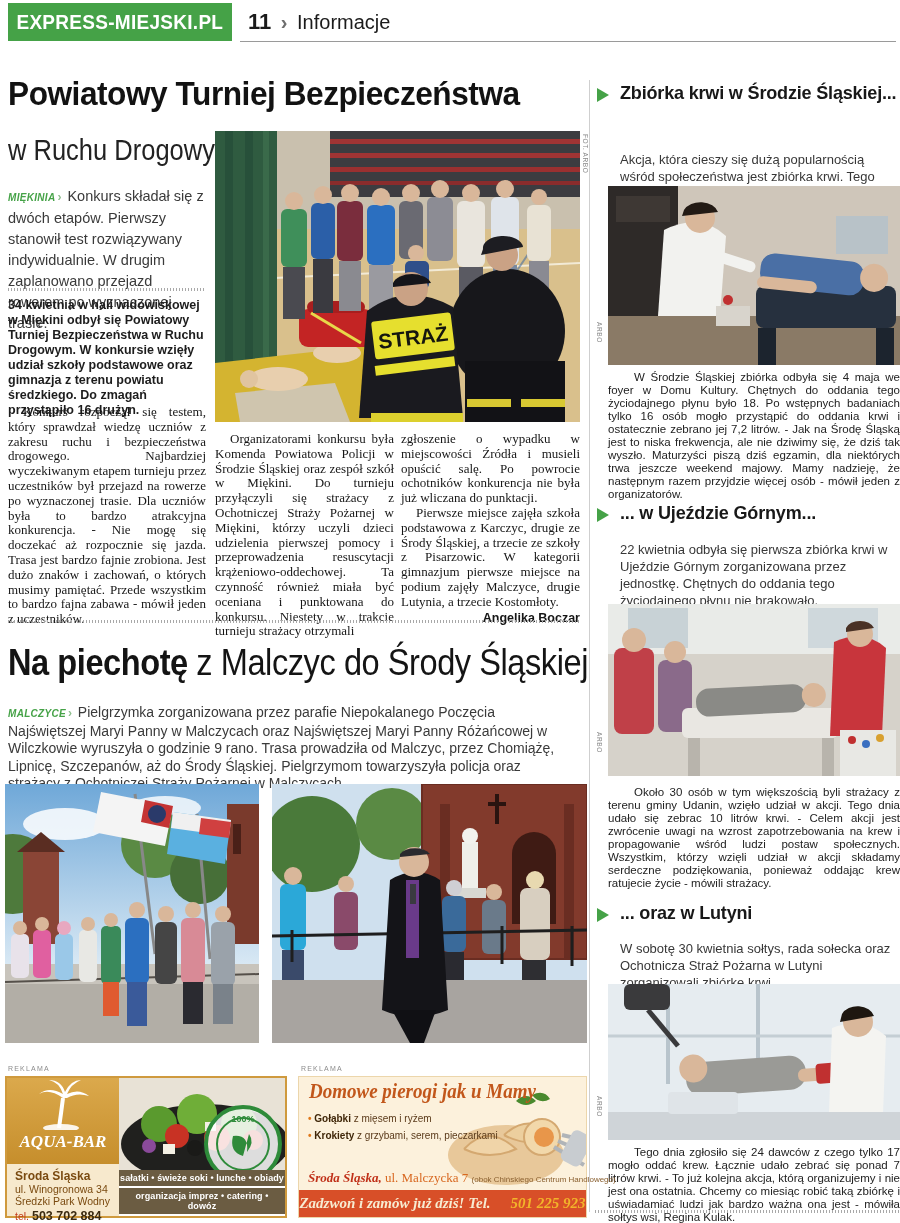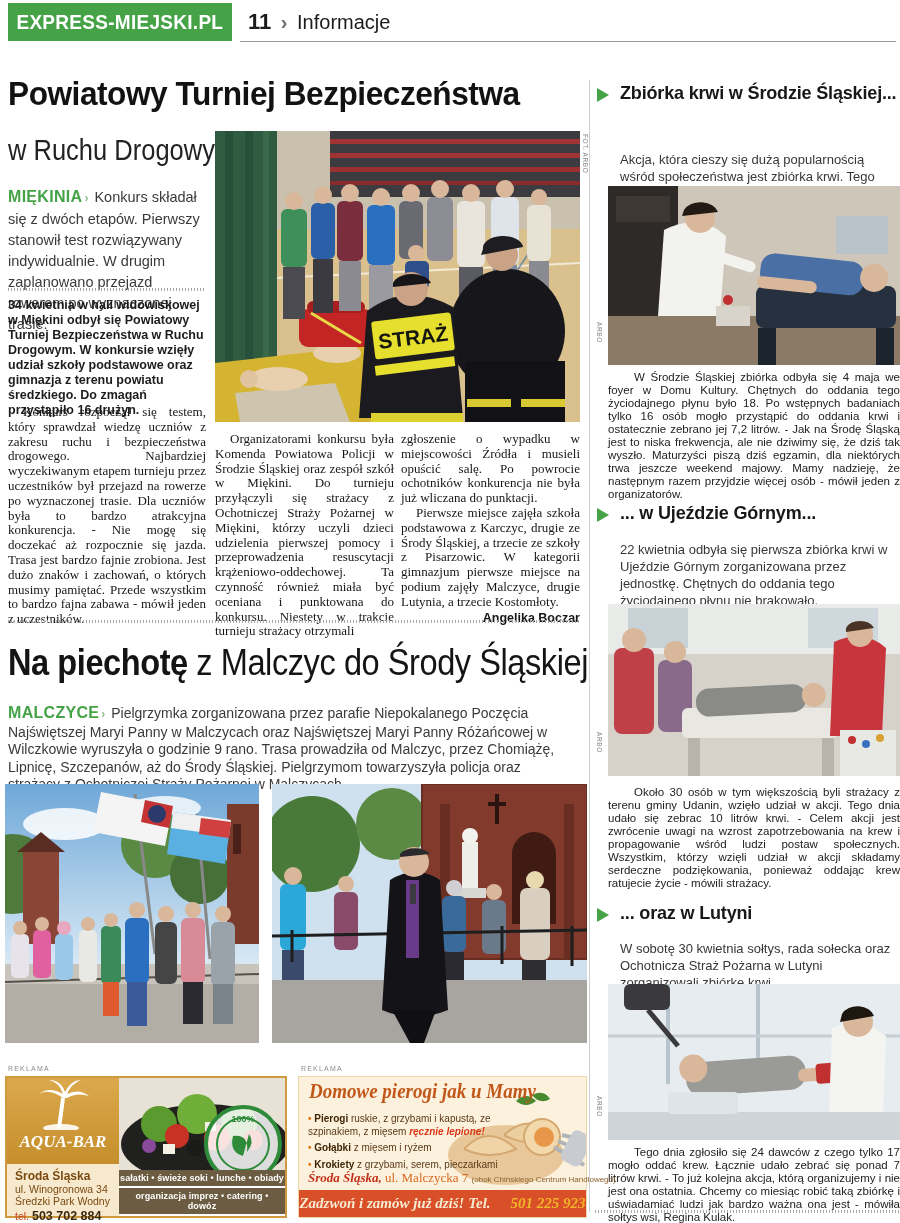--- a/index.html
+++ b/index.html
@@ -21,21 +21,21 @@
   .brand-box span{color:#fff;font-weight:700;font-size:20px;letter-spacing:.3px;transform:scaleX(.95);}
   .page-info{position:absolute;left:248px;top:9px;font-size:20px;color:#1b1b1b;white-space:nowrap;}
   .page-info .num{font-weight:700;font-size:22px;}
   .page-info .sep{color:#6f6f6f;font-weight:700;margin:0 4px;}
   .header-rule{position:absolute;left:240px;top:41px;width:656px;height:1px;background:var(--gray-line);}
 
   
   .dotted{position:absolute;height:3px;
     background-image:repeating-linear-gradient(90deg,#a8a8a8 0 1px,transparent 1px 3px);}
   .vrule{position:absolute;left:589px;top:80px;width:1px;height:1132px;background:#cfcfcf;}
-  .kicker{color:var(--green);font-weight:700;font-size:16px;letter-spacing:.3px;}
+  .kicker{color:var(--green);font-weight:700;font-size:10px;letter-spacing:.3px;font-style:italic;}
   .kicker-sep{color:#8fbf8f;font-weight:700;font-size:12px;margin:0 2px;}
   .photo{position:absolute;overflow:hidden;background:#c8c4bc;}
   .photo svg{display:block;}
   .credit{position:absolute;writing-mode:vertical-rl;font-size:6.5px;color:#8a8a8a;letter-spacing:.6px;white-space:nowrap;}
   .serif{font-family:"Liberation Serif",serif;font-size:13px;line-height:14.8px;color:#161616;text-align:justify;}
   .bullet{position:absolute;width:0;height:0;border-left:12px solid var(--green);
     border-top:7px solid transparent;border-bottom:7px solid transparent;}
   .brief-title{position:absolute;font-size:19px;font-weight:700;color:#181818;letter-spacing:-.2px;
     transform:scaleX(.95);transform-origin:left top;white-space:nowrap;}
   .brief-lead{position:absolute;left:620px;width:278px;font-size:13px;line-height:17px;color:#373737;}
@@ -467,21 +467,20 @@
         <path d="M58 44 q26 -24 52 2 q-26 12 -52 -2" fill="#eccf9e" stroke="#d4a870" stroke-width="2"></path>
         <circle cx="96" cy="46" r="18" fill="#f2d8aa" stroke="#d4a870" stroke-width="2"></circle>
         <circle cx="98" cy="46" r="10" fill="#e8964a"></circle>
         <path d="M70 10 q10 -10 20 0 q-10 8 -20 0 M86 4 q12 -6 18 4 q-10 6 -18 -4" fill="#4a8a2e"></path>
         <path d="M108 56 l30 18 M112 50 l28 12 M116 44 l26 6" stroke="#b0b4b8" stroke-width="4" fill="none"></path>
         <rect x="120" y="40" width="22" height="34" rx="6" fill="#c8ccd0" transform="rotate(28 130 56)"></rect>
       </svg>
     </div>
     <div class="pierogi-title">Domowe pierogi jak u Mamy</div>
     <div class="pierogi-items">
-      <div class="item"><span class="lead-word">Pierogi</span><span> ruskie, z grzybami i kapustą, ze szpinakiem, z mięsem </span><span class="accent">ręcznie lepione!</span></div>
       <div class="item"><span class="lead-word">Gołąbki</span><span> z mięsem i ryżem</span></div>
       <div class="item"><span class="lead-word">Krokiety</span><span> z grzybami, serem, pieczarkami</span></div>
     </div>
     <div class="pierogi-addr">
       <span class="a-bold">Środa Śląska,</span><span class="a-light"> ul. Malczycka 7 </span><span class="a-note">(obok Chińskiego Centrum Handlowego)</span>
     </div>
     <div class="pierogi-cta">
       <span>Zadzwoń i zamów już dziś! Tel.</span>
       <span class="phone">501 225 923</span>
     </div>

